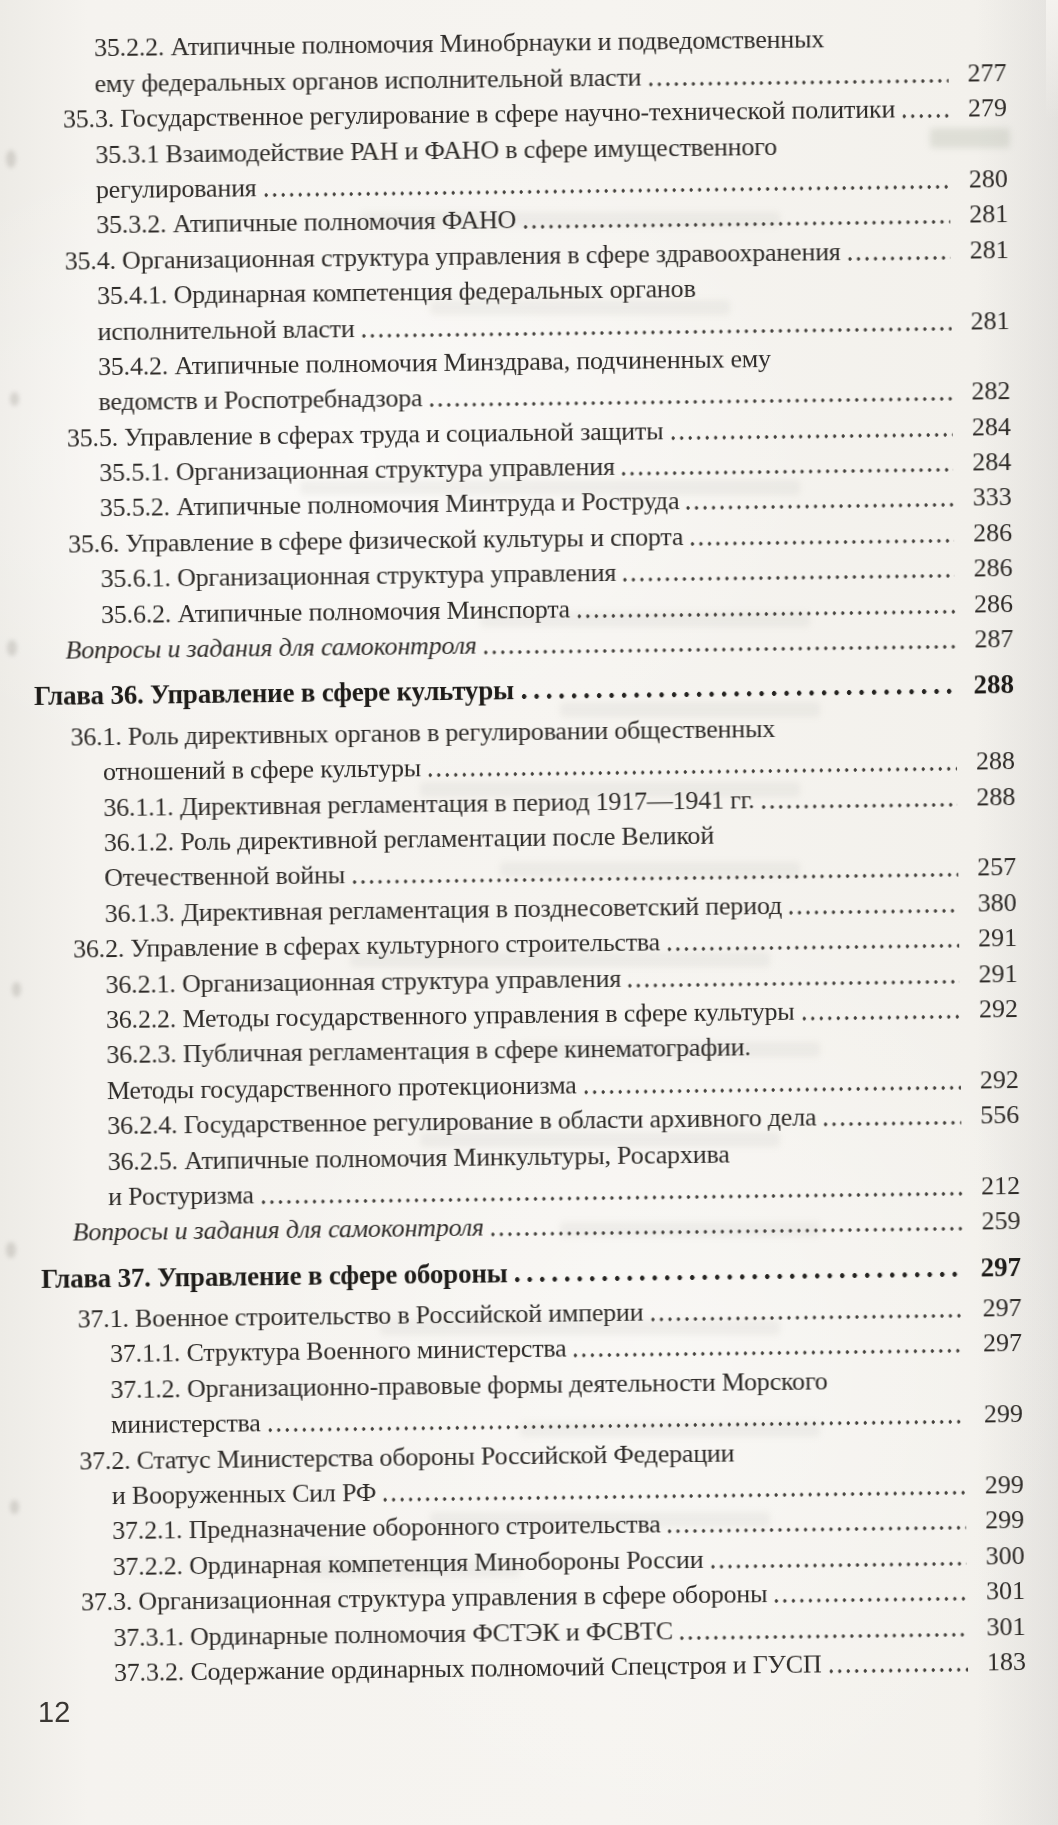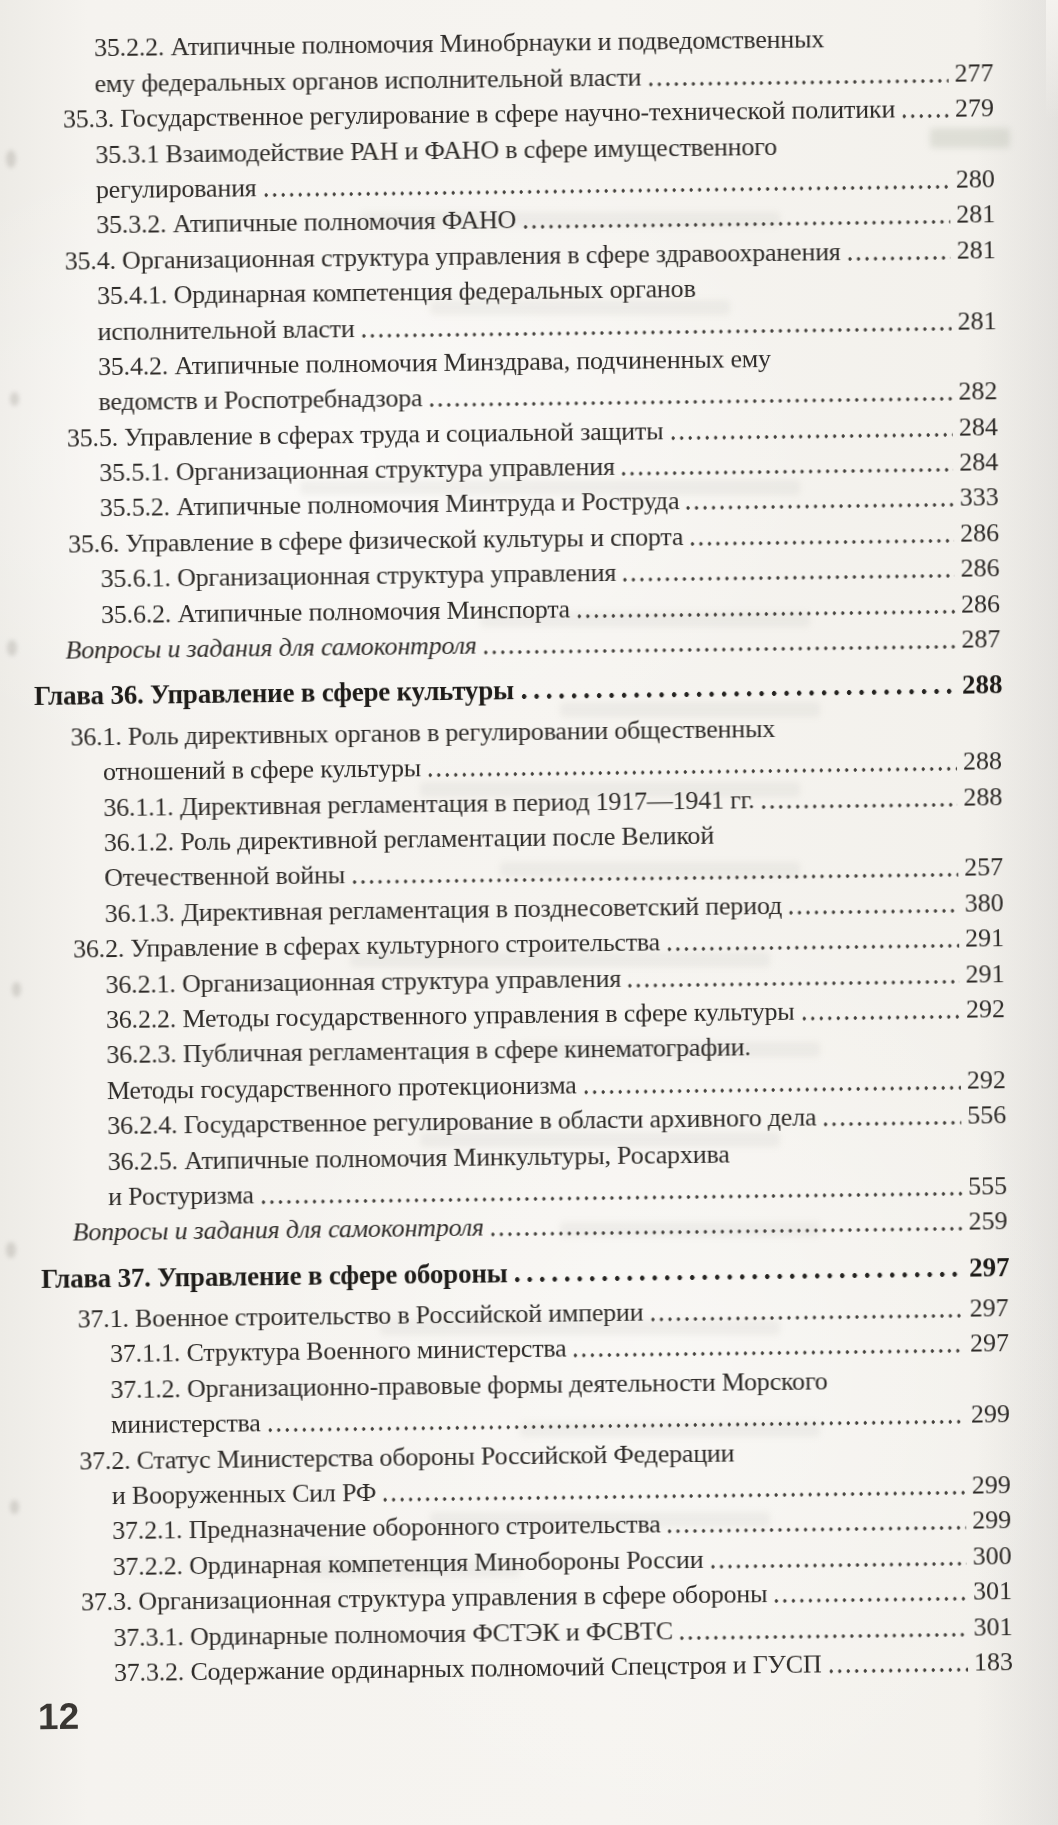--- a/index.html
+++ b/index.html
@@ -63,20 +63,21 @@
   .row .t {
     white-space: nowrap;
     font-size: 26px;
     letter-spacing: -0.2px;
     line-height: 1;
     color: #2e2b28;
   }
   .row .pg {
     flex: 0 0 auto;
     min-width: 52px;
+    text-align: right;
     font-size: 26px;
     line-height: 1;
     color: #2e2b28;
   }
   .leader {
     flex: 1 1 auto;
     min-width: 10px;
     height: 7px;
     margin: 0 6px 3px 7px;
     background-image: radial-gradient(circle at 2.2px 4px, #44413c 1.5px, rgba(0,0,0,0) 1.9px);
@@ -101,22 +102,22 @@
     height: 8px;
     margin-bottom: 4px;
     background-image: radial-gradient(circle at 3px 4.5px, #24221f 2.1px, rgba(0,0,0,0) 2.6px);
     background-size: 12.5px 8px;
   }
 
   .folio {
     position: absolute;
     left: 38px; top: 1696px;
     font-family: "Liberation Sans", "DejaVu Sans", sans-serif;
-    font-weight: bold;
-    font-size: 37px;
+    font-weight: normal;
+    font-size: 29px;
     color: #3a3733;
     z-index: 2;
     transform: rotate(-0.4deg);
   }
 
   
   .ghost {
     position: absolute;
     height: 15px;
     border-radius: 4px;
@@ -304,21 +305,21 @@
         <span class="t">36.2.4. Государственное регулирование в области архивного дела</span>
         <span class="leader"></span>
         <span class="pg">556</span>
       </div>
       <div class="row subsection">
         <span class="t">36.2.5. Атипичные полномочия Минкультуры, Росархива</span>
       </div>
       <div class="row subsection cont">
         <span class="t">и Ростуризма</span>
         <span class="leader"></span>
-        <span class="pg">555</span>
+        <span class="pg">212</span>
       </div>
       <div class="row selfcheck">
         <span class="t">Вопросы и задания для самоконтроля</span>
         <span class="leader"></span>
         <span class="pg">259</span>
       </div>
       <div class="row chapter">
         <span class="t">Глава 37. Управление в сфере обороны</span>
         <span class="leader"></span>
         <span class="pg">297</span>

